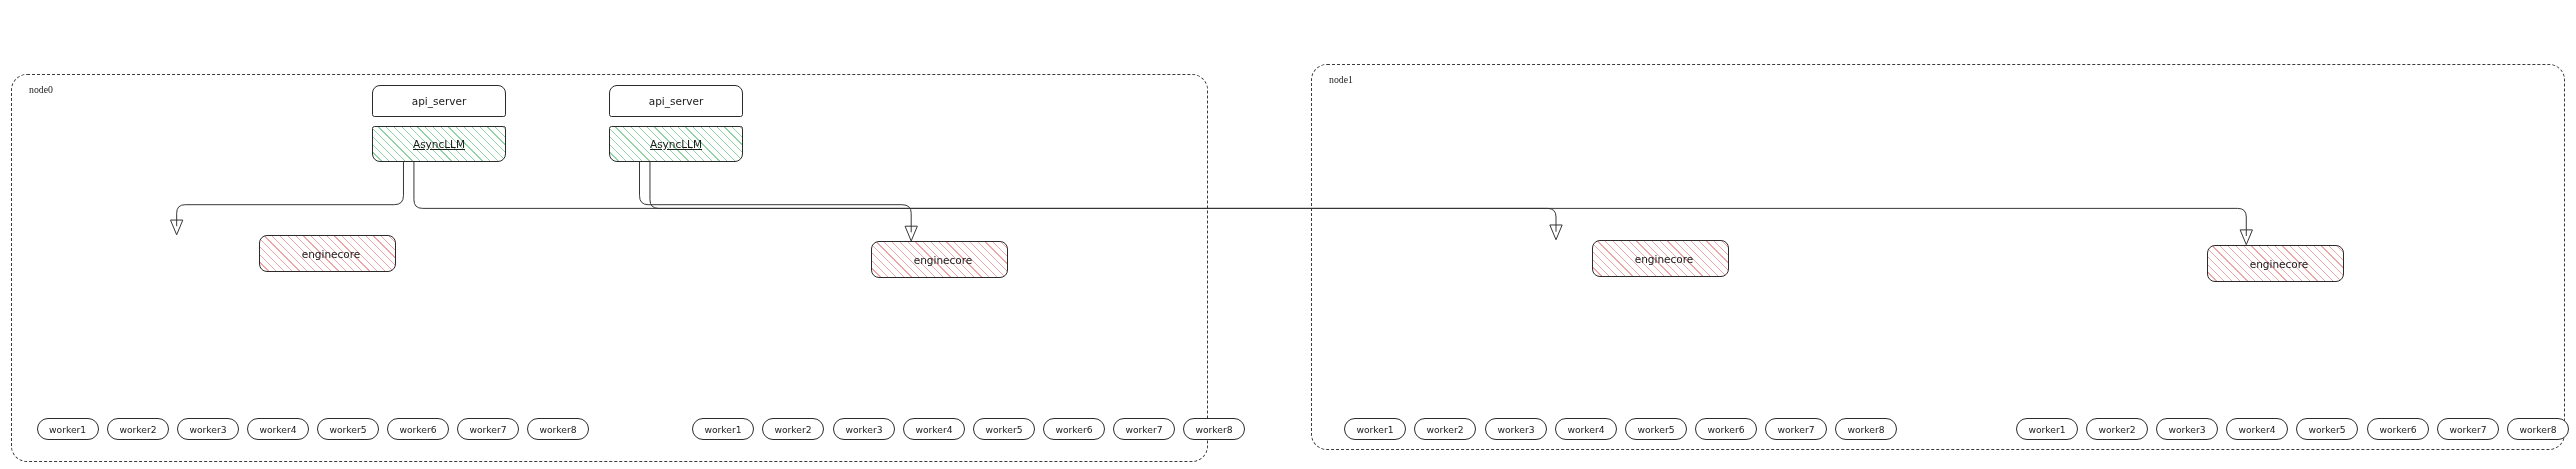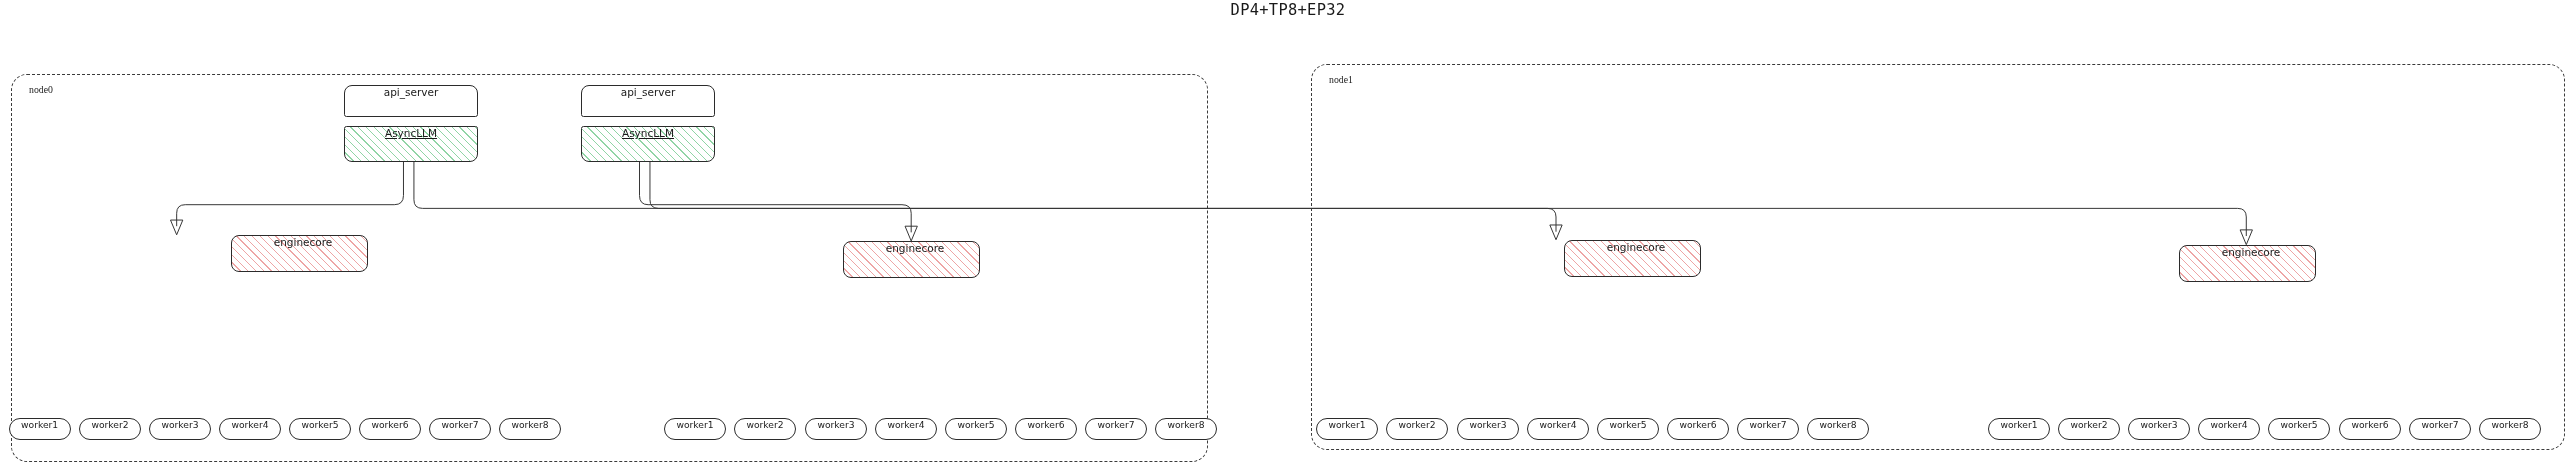--- a/index.html
+++ b/index.html
@@ -48,26 +48,27 @@
     font-size: 9.8px;
     color: #1a1a1a;
     white-space: nowrap;
   }
 
   
   .shape {
     position: absolute;
     box-sizing: border-box;
     display: flex;
-    align-items: flex-start;
+    align-items: center;
     justify-content: center;
     border: 1.4px solid #2b2b2b;
     color: #1a1a1a;
     white-space: nowrap;
     background: #ffffff;
+    margin-left: 28px;
   }
 
   .api-server {
     border-radius: 8px 8px 2.5px 2.5px;
     font-size: 10.5px;
   }
 
   .async-llm {
     border-radius: 2.5px 2.5px 8px 8px;
     font-size: 10.5px;
@@ -121,21 +122,20 @@
     fill: none;
     stroke: #333333;
     stroke-width: 1.6;
   }
 </style>
 </head>
 <body>
 
 <div id="stage">
 
-  <div id="diagram-title">DP4+TP8+EP32</div>
 
   <div id="node-container-layer">
       <div class="node-box" style="left: 11px; top: 74px; width: 1197px; height: 388px;">
         <div class="node-label">node0</div>
       </div>
       <div class="node-box" style="left: 1311px; top: 64px; width: 1254px; height: 386px;">
         <div class="node-label">node1</div>
       </div>
     </div>
 

